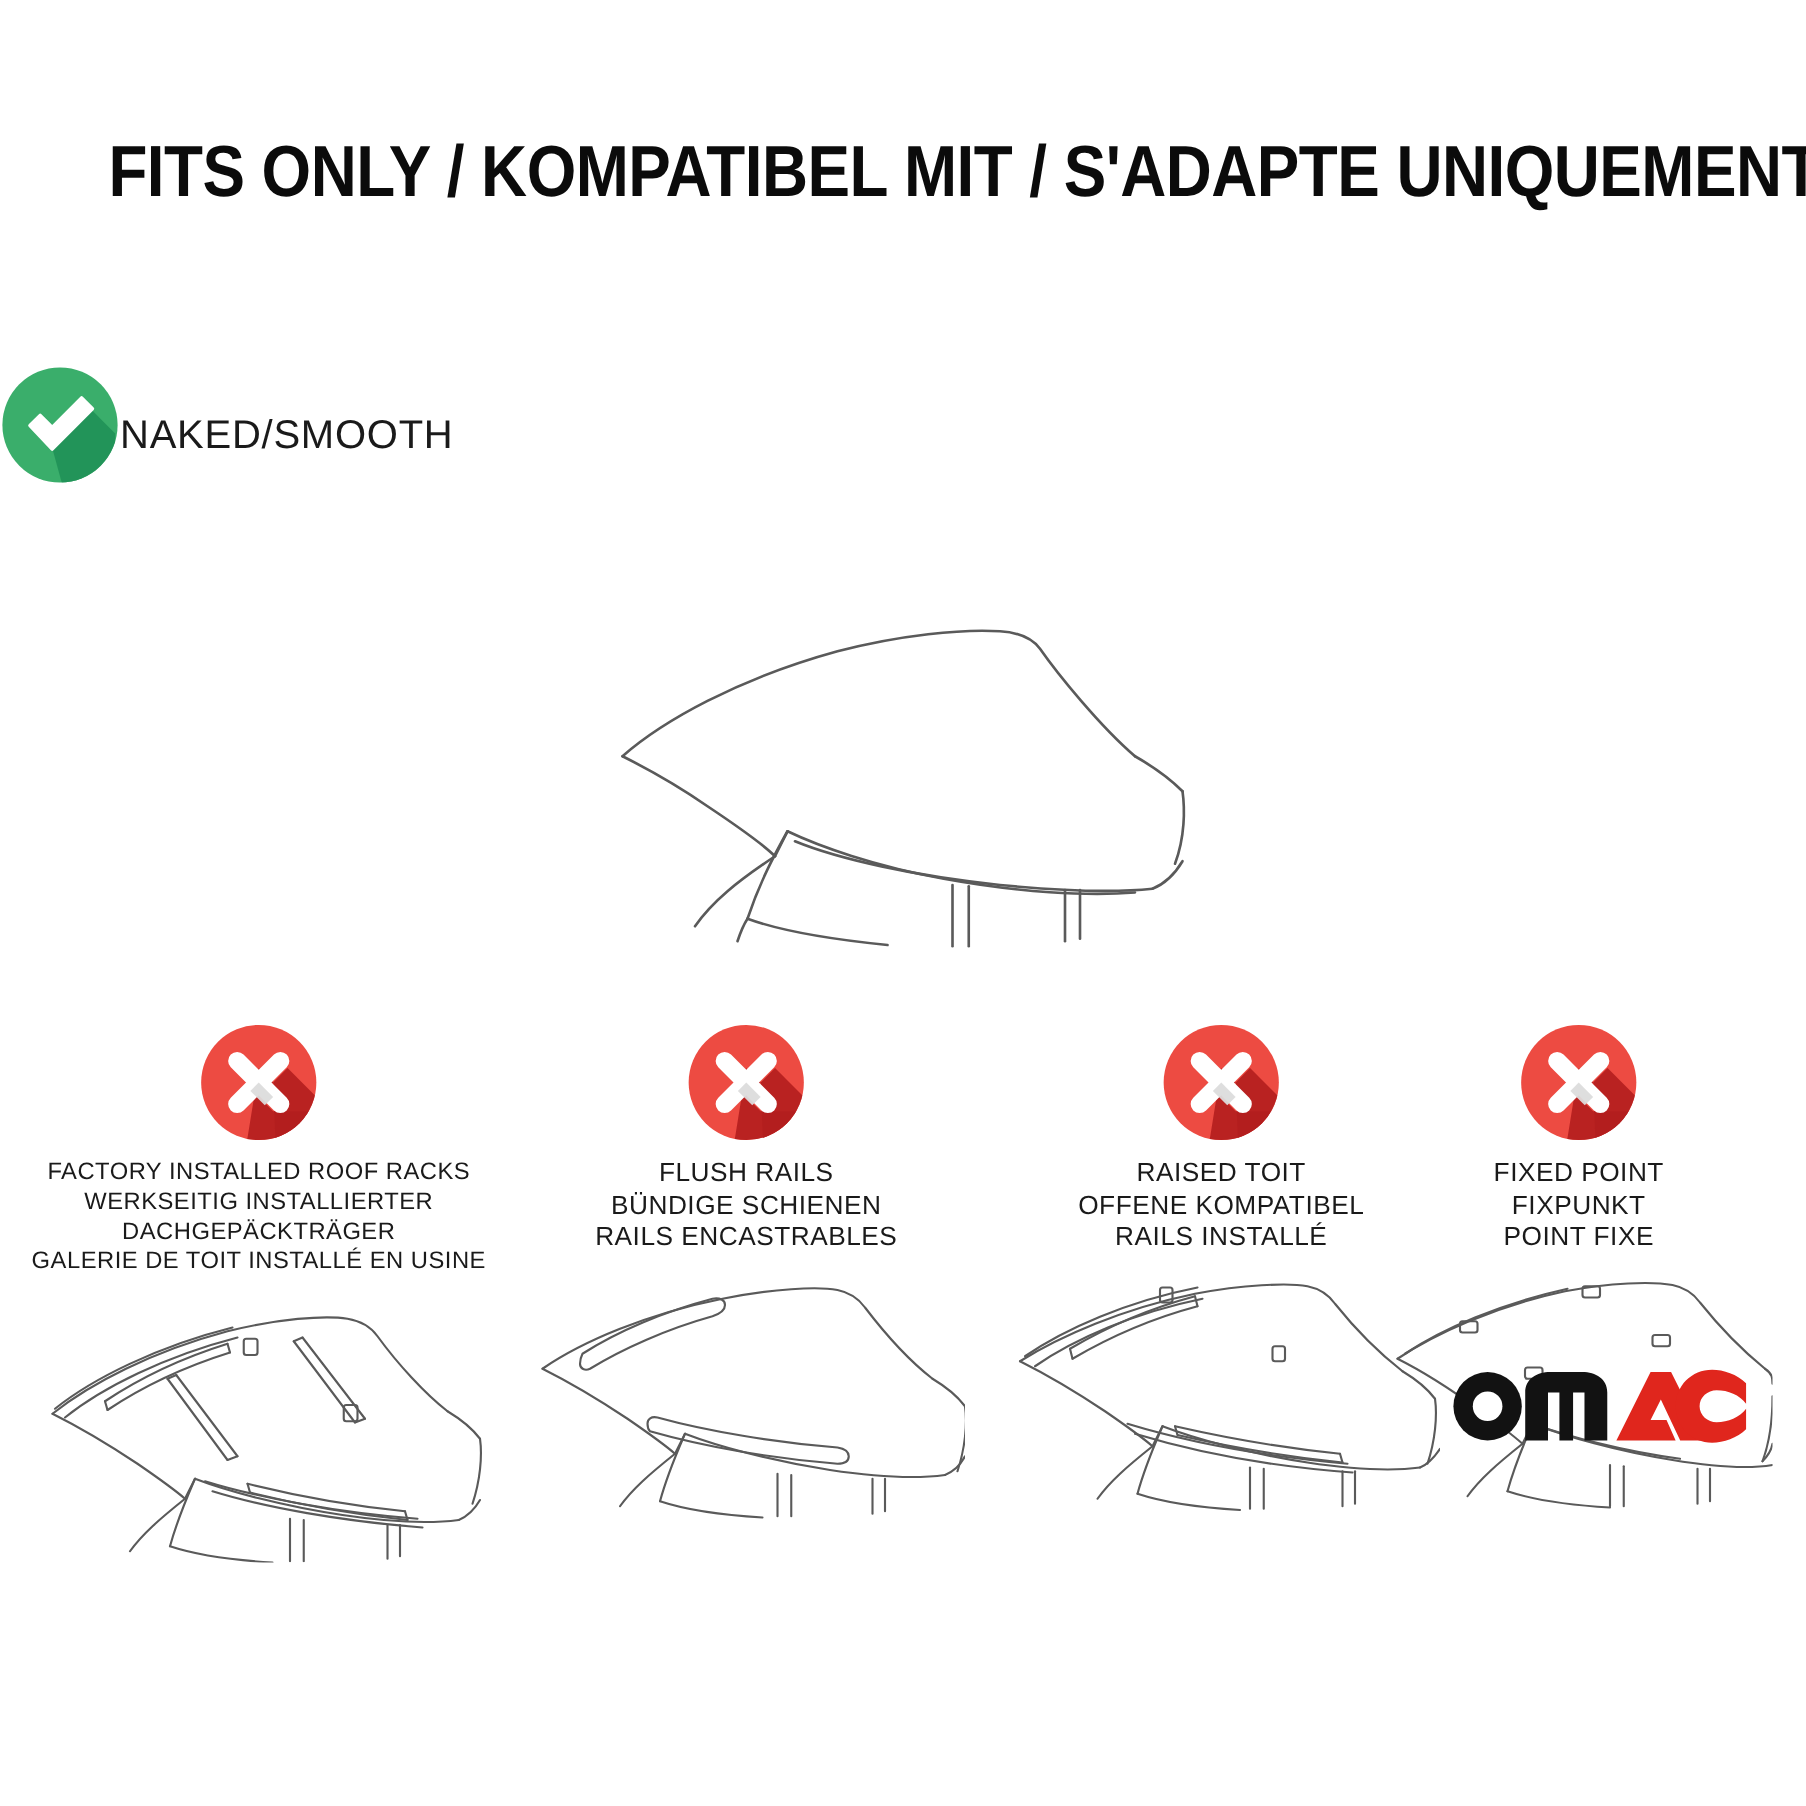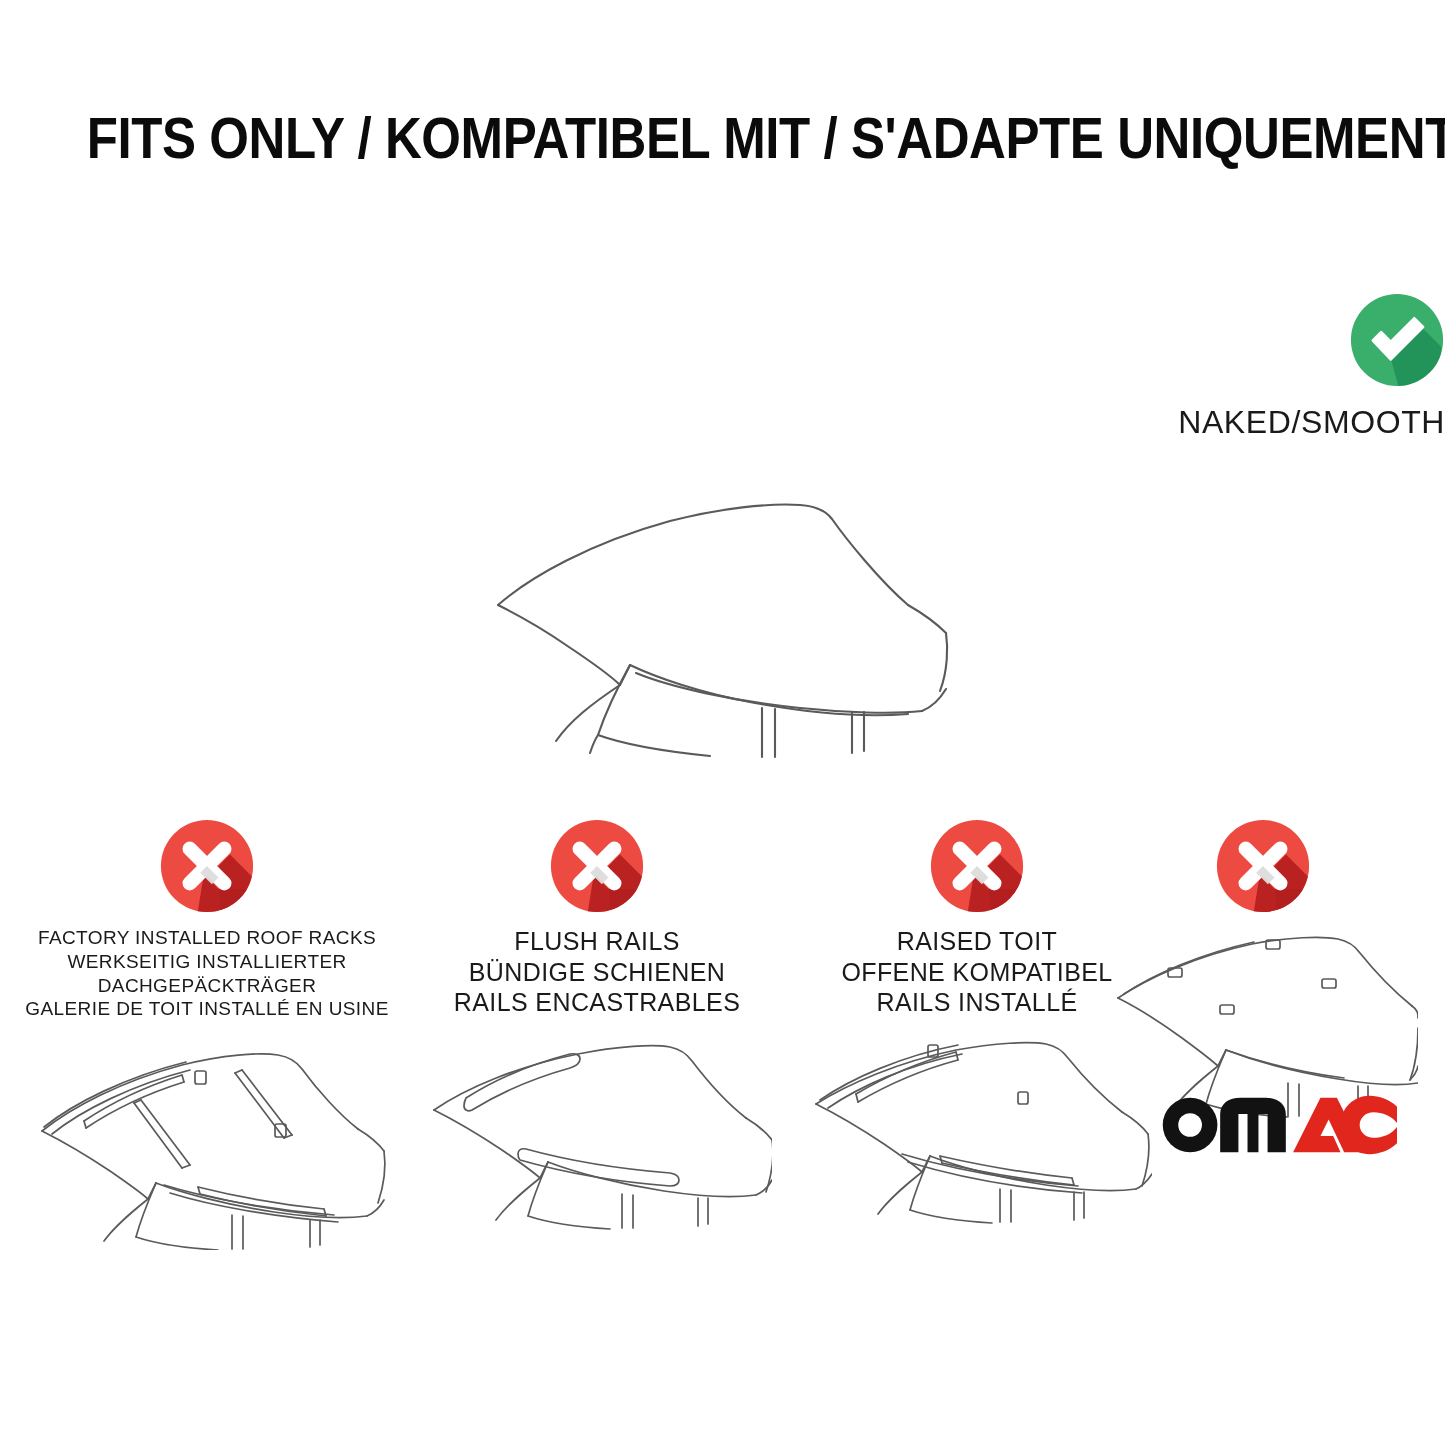--- a/index.html
+++ b/index.html
@@ -24,21 +24,21 @@
     color:#0b0b0b;
     transform:scaleX(0.88);
     transform-origin:50% 50%;
     white-space:nowrap;
   }
 
   
   .good-block{
     position:absolute;
     left:0;right:0;top:292px;
-    display:flex;flex-direction:column;align-items:flex-end;
+    display:flex;flex-direction:row;align-items:center;
   }
   .check-icon{width:96px;height:96px;display:block;}
   .good-labels{
     margin-top:16px;
     text-align:center;
     font-size:32px;
     line-height:1.17;
     letter-spacing:0.6px;
     color:#1a1a1a;
     font-weight:400;
@@ -58,21 +58,21 @@
   }
   .bad-col{
     position:absolute;
     top:0;
     display:flex;flex-direction:column;align-items:center;
   }
   .x-icon{width:96px;height:96px;display:block;}
   .bad-labels{
     margin-top:12px;
     text-align:center;
-    font-size:25px;
+    font-size:21px;
     line-height:1.22;
     letter-spacing:0.4px;
     color:#1a1a1a;
     font-weight:400;
   }
   .bad-labels div{white-space:nowrap;}
   .bad-art{margin-top:14px;}
 
   
   .col-0{left:17px;width:380px;}
@@ -353,20 +353,25 @@
         </g>
         <g stroke="#FFFFFF" stroke-width="15" stroke-linecap="round">
           <line x1="32" y1="32" x2="68" y2="68"></line>
           <line x1="68" y1="32" x2="32" y2="68"></line>
         </g>
         <g clip-path="url(#xclip3)">
           <path d="M50 50 L62 62 L55 69 L43 57 Z" fill="#DCDCDC" opacity="0.95"></path>
         </g>
       </svg>
 
+      <div class="bad-labels">
+        <div>FIXED POINT</div>
+        <div>FIXPUNKT</div>
+        <div>POINT FIXE</div>
+      </div>
 
       <svg class="bad-art" width="310" height="215" viewBox="0 0 310 215">
         <g fill="none" stroke="#5A5A5A" stroke-width="1.7" stroke-linejoin="round" stroke-linecap="round">
           <path d="M10 70 C40 50 88 28 144 16 C180 9 214 8 230 11 C240 13 247 18 252 25 C268 45 288 65 304 78"></path>
           <path d="M10 70 C26 78 52 94 74 110 C89 121 102 131 110 138"></path>
           <path d="M110 138 L118 122"></path>
           <path d="M118 122 C144 132 186 144 230 151 C266 157 292 158 310 155"></path>
           <path d="M304 78 C310 82 310 86 310 90"></path>
           <path d="M310 100 C310 116 308 136 302 152"></path>
 

